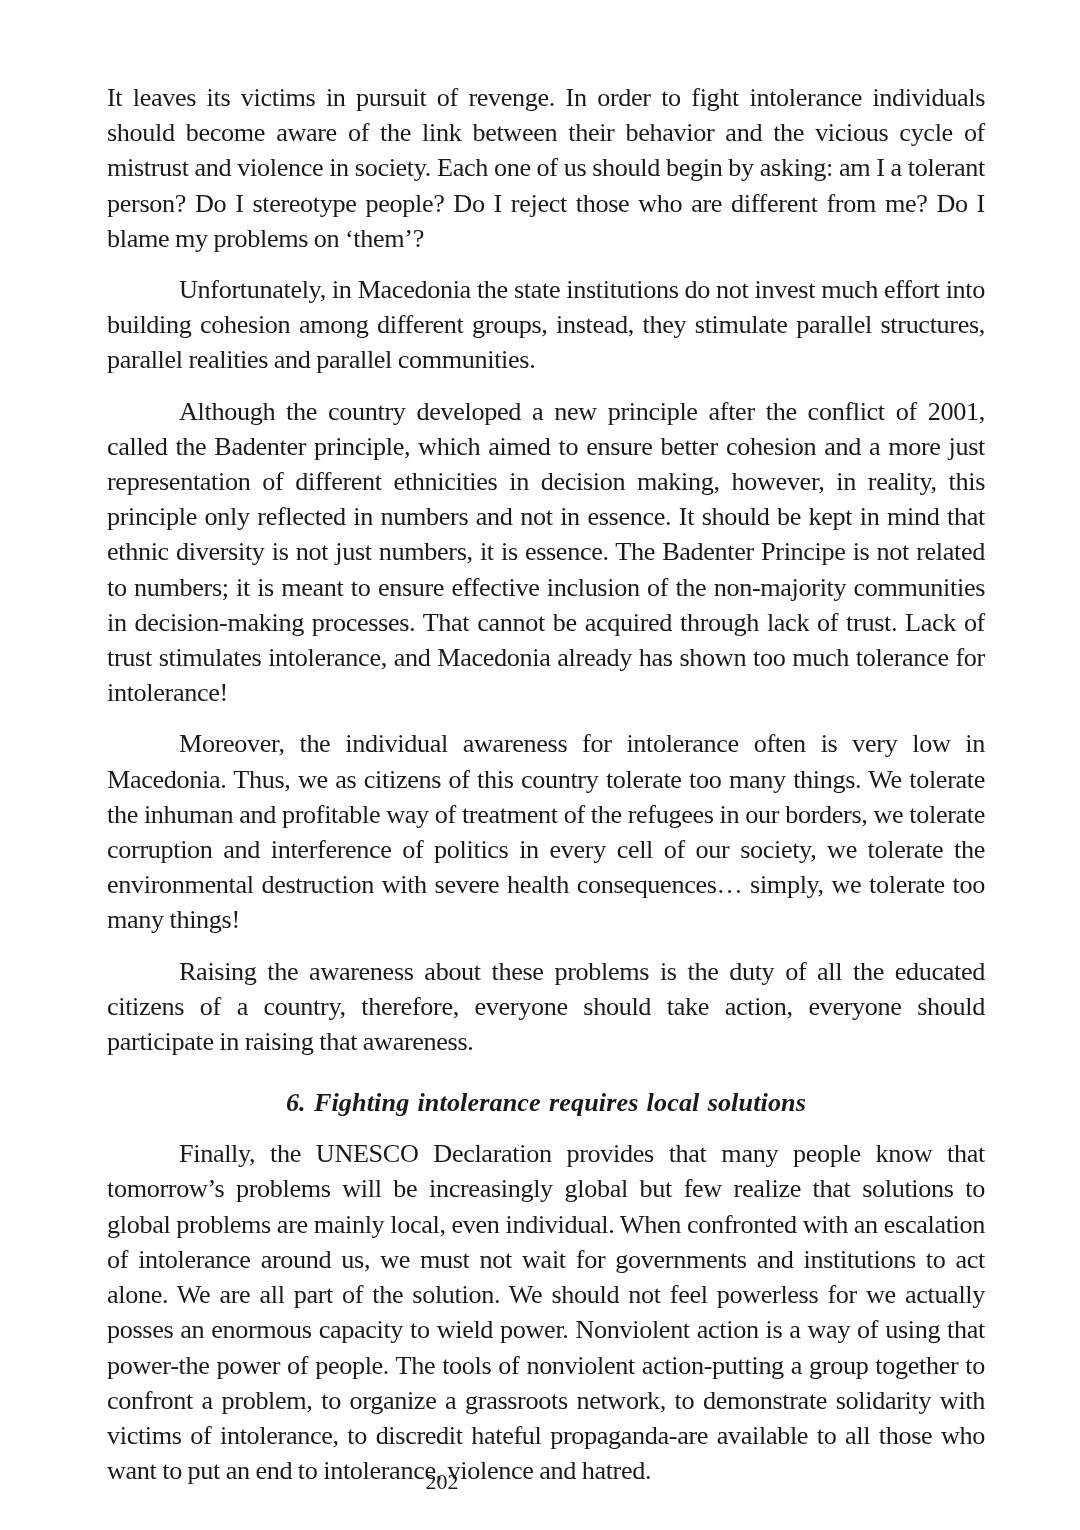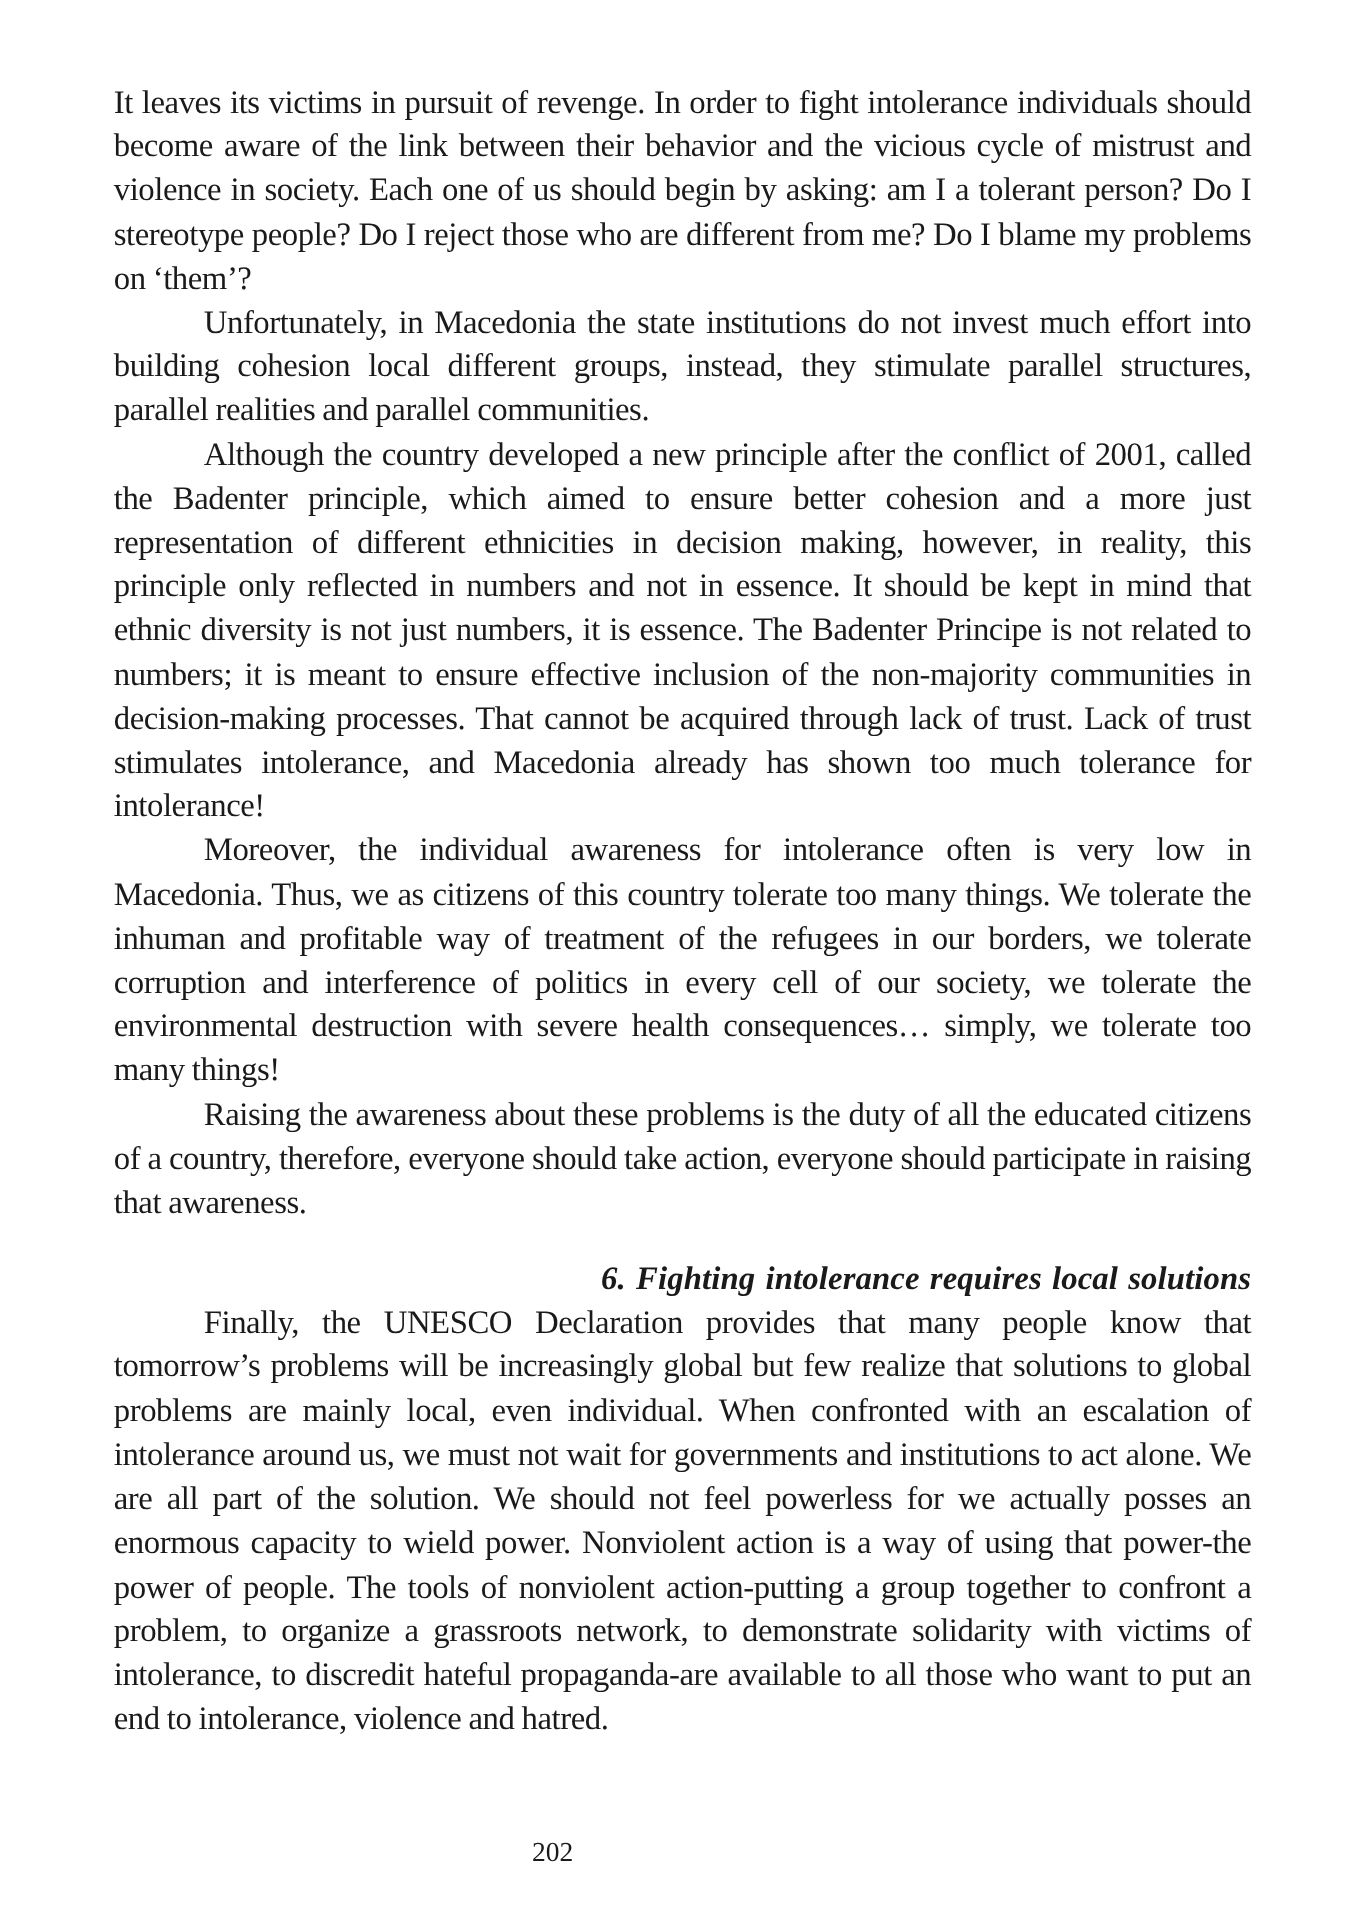--- a/index.html
+++ b/index.html
@@ -15,56 +15,56 @@
       color: #1a1a1a;
       font-family: "Liberation Serif", "DejaVu Serif", serif;
     }
     .page {
       position: absolute;
       left: 91px;
       top: 64px;
       width: 910px;
     }
     .para {
-      margin: 0;
+      margin: 16px;
       font-size: 26.2px;
       line-height: 35.2px;
       text-align: justify;
       letter-spacing: -0.35px;
       word-spacing: -0.5px;
       hyphens: none;
     }
     .para.indent {
       text-indent: 72px;
     }
     .section-heading {
       margin: 26px 0 0 0;
       font-size: 26.2px;
       line-height: 35px;
       font-style: italic;
-      text-align: right;
+      text-align: center;
       letter-spacing: 0.1px;
       word-spacing: 1.5px;
     }
     .page-number {
       position: absolute;
       left: 0;
       width: 884px;
       top: 1468px;
       text-align: center;
       font-size: 22px;
       line-height: 28px;
     }
   </style>
 </head>
 <body>
 
 <div class="page">
   <p class="para">It leaves its victims in pursuit of revenge. In order to fight intolerance individuals should become aware of the link between their behavior and the vicious cycle of mistrust and violence in society. Each one of us should begin by asking: am I a tolerant person? Do I stereotype people? Do I reject those who are different from me? Do I blame my problems on ‘them’?</p>
-  <p class="para indent">Unfortunately, in Macedonia the state institutions do not invest much effort into building cohesion local different groups, instead, they stimulate parallel structures, parallel realities and parallel communities.</p>
+  <p class="para indent">Unfortunately, in Macedonia the state institutions do not invest much effort into building cohesion among different groups, instead, they stimulate parallel structures, parallel realities and parallel communities.</p>
   <p class="para indent">Although the country developed a new principle after the conflict of 2001, called the Badenter principle, which aimed to ensure better cohesion and a more just representation of different ethnicities in decision making, however, in reality, this principle only reflected in numbers and not in essence. It should be kept in mind that ethnic diversity is not just numbers, it is essence. The Badenter Principe is not related to numbers; it is meant to ensure effective inclusion of the non-majority communities in decision-making processes. That cannot be acquired through lack of trust. Lack of trust stimulates intolerance, and Macedonia already has shown too much tolerance for intolerance!</p>
   <p class="para indent">Moreover, the individual awareness for intolerance often is very low in Macedonia. Thus, we as citizens of this country tolerate too many things. We tolerate the inhuman and profitable way of treatment of the refugees in our borders, we tolerate corruption and interference of politics in every cell of our society, we tolerate the environmental destruction with severe health consequences… simply, we tolerate too many things!</p>
   <p class="para indent">Raising the awareness about these problems is the duty of all the educated citizens of a country, therefore, everyone should take action, everyone should participate in raising that awareness.</p>
 
   <h2 class="section-heading">6. Fighting intolerance requires local solutions</h2>
 
   <p class="para indent">Finally, the UNESCO Declaration provides that many people know that tomorrow’s problems will be increasingly global but few realize that solutions to global problems are mainly local, even individual. When confronted with an escalation of intolerance around us, we must not wait for governments and institutions to act alone. We are all part of the solution. We should not feel powerless for we actually posses an enormous capacity to wield power. Nonviolent action is a way of using that power-the power of people. The tools of nonviolent action-putting a group together to confront a problem, to organize a grassroots network, to demonstrate solidarity with victims of intolerance, to discredit hateful propaganda-are available to all those who want to put an end to intolerance, violence and hatred.</p>
 </div>
 
 <div class="page-number">202</div>

